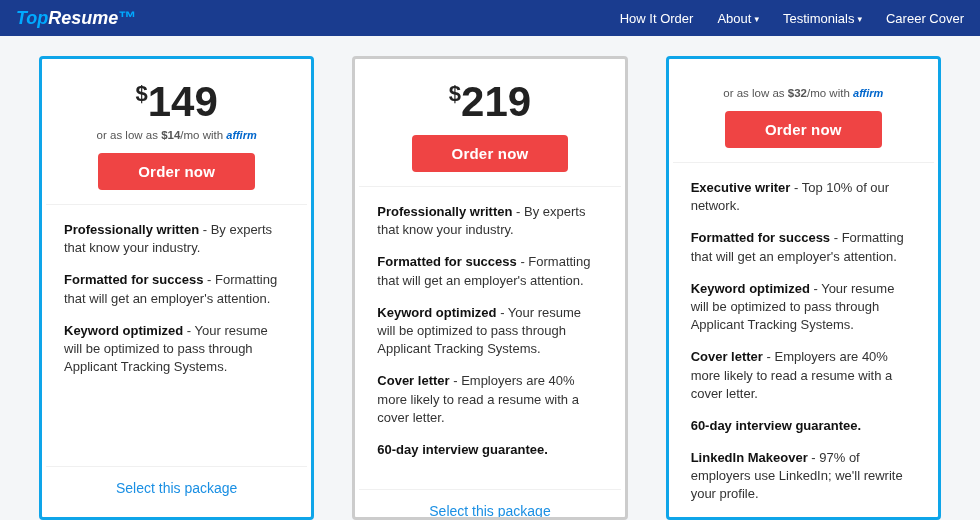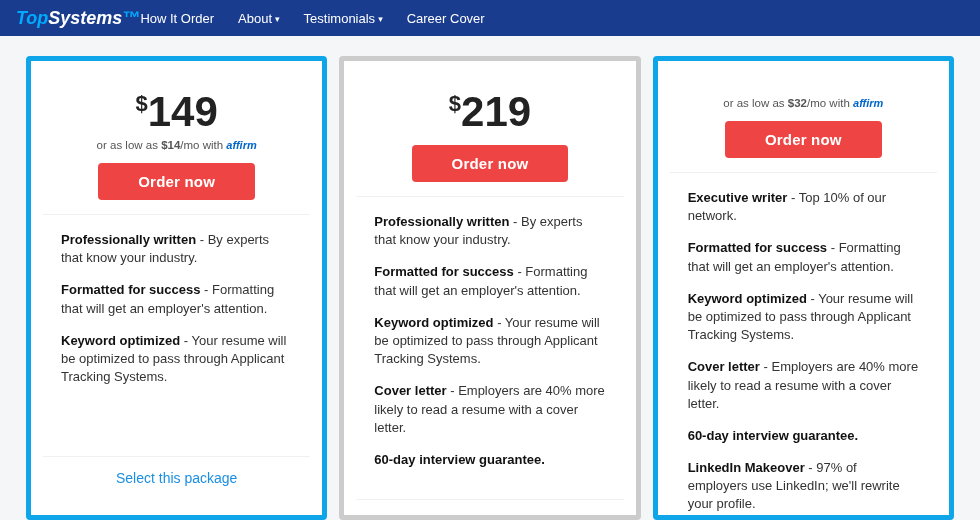--- a/index.html
+++ b/index.html
@@ -4,20 +4,21 @@
   <style>
     * { margin: 0; padding: 0; box-sizing: border-box; }
     body { font-family: Arial, sans-serif; background: #f4f6f8; width: 980px; height: 520px; overflow: hidden; }
 
     
     .navbar {
       background: #1a3c8f;
       height: 36px;
       display: flex;
       align-items: center;
+      justify-content: space-between;
       padding: 0 16px;
     }
     .navbar-brand {
       display: flex;
       align-items: baseline;
       gap: 0;
     }
     .brand-top {
       color: #00aaff;
       font-weight: 900;
@@ -58,27 +59,27 @@
     .pricing-container {
       display: flex;
       gap: 0;
       padding: 20px 20px 0 20px;
       height: calc(520px - 36px);
       overflow: hidden;
     }
 
     .pricing-card {
       background: #ffffff;
-      border: 5px solid #0ea5e9;
+      border: 3px solid #0ea5e9;
       border-radius: 4px;
       flex: 1;
       display: flex;
       flex-direction: column;
-      padding: 12px;
-      margin: 0 6px;
+      padding: 4px;
+      margin: 0 19px;
       overflow: hidden;
     }
 
     .card-header {
       padding: 18px 20px 14px;
       text-align: center;
       border-bottom: 1px solid #f0f0f0;
     }
 
     .price {
@@ -151,21 +152,21 @@
     .pricing-card.featured {
       border-color: #ccc;
     }
   </style>
 </head>
 <body>
 
 <nav class="navbar">
   <div class="navbar-brand">
     <span class="brand-top">Top</span>
-      <span class="brand-resume">Systems</span>
+      <span class="brand-resume">Resume</span>
       <span class="brand-dot">™</span>
   </div>
   <div class="navbar-links">
     <a class="nav-link">
       <span>How It Order</span>
     </a>
     <a class="nav-link">
       <span>About</span>
       <span class="chevron">▾</span>
     </a>

